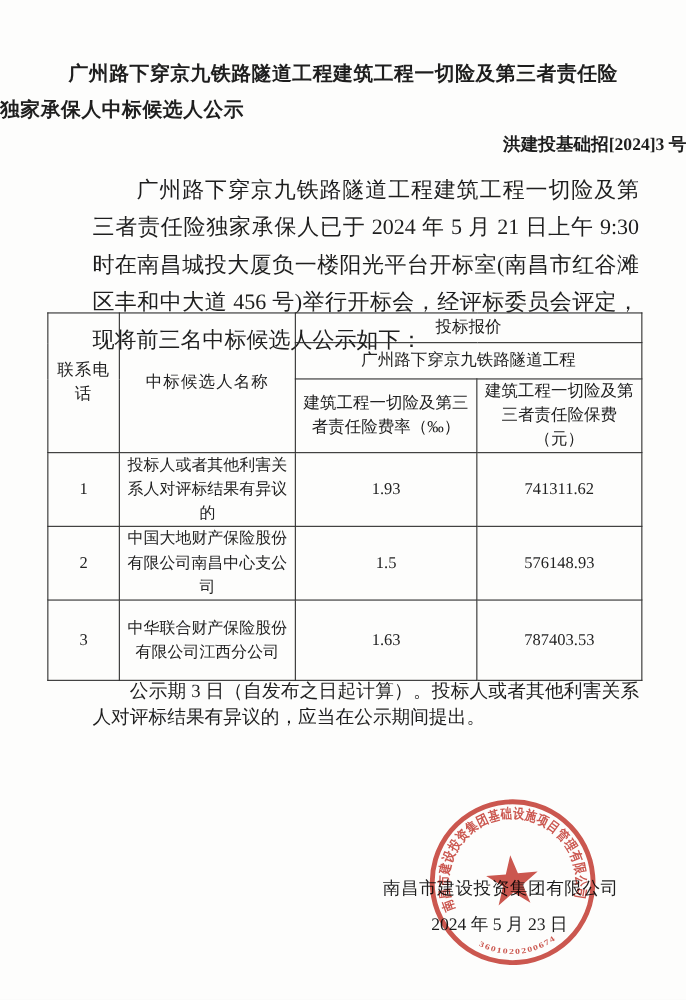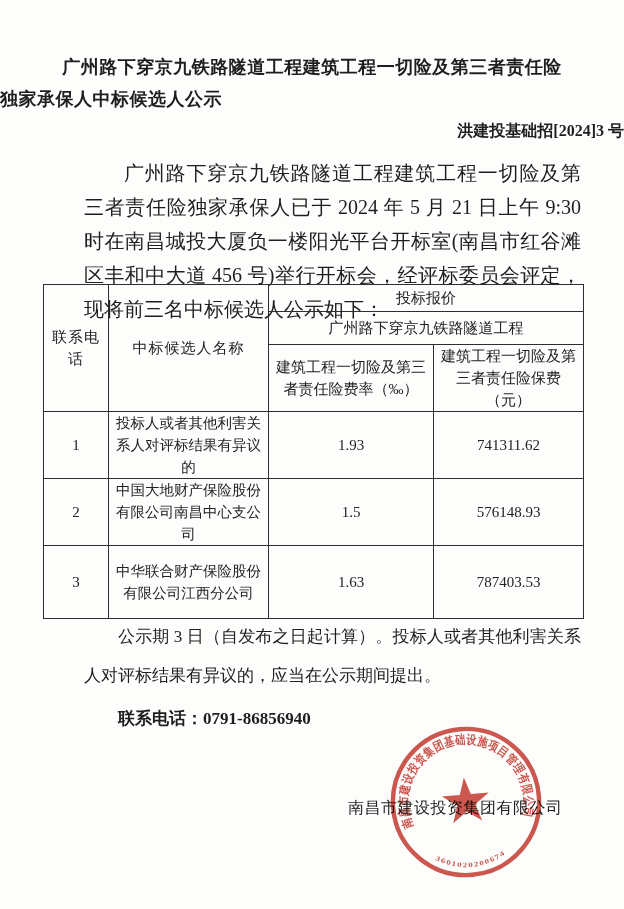--- a/index.html
+++ b/index.html
@@ -46,21 +46,21 @@
   tr.hrow-group th { height: 27px; }
   tr.hrow-project th { height: 33px; }
   tr.hrow-sub th { height: 44px; }
   tr.drow-1 td { height: 58px; }
   tr.drow-2 td { height: 57px; }
   tr.drow-3 td { height: 73px; }
   th.h-rank, th.h-candidate { letter-spacing: 1px; }
   td.c-candidate { font-size: 14.5px; padding: 0 3px; }
   .notice-text {
     position: absolute; top: 617px; left: 84px; width: 497px;
-    font-size: 17px; line-height: 39px; text-align: justify;
+    font-size: 17px; line-height: 23px; text-align: justify;
     text-indent: 2em;
   }
   .supervisor-line {
     position: absolute; top: 677px; left: 84px; width: 497px;
     font-size: 17px; text-indent: 2em; font-weight: 600;
   }
   .phone-line {
     position: absolute; top: 707px; left: 84px; width: 497px;
     font-size: 17px; text-indent: 2em; font-weight: 600;
   }
@@ -131,23 +131,23 @@
       <tr class="drow-3">
         <td>3</td>
         <td class="c-candidate">中华联合财产保险股份有限公司江西分公司</td>
         <td>1.63</td>
         <td>787403.53</td>
       </tr>
     </tbody>
   </table>
 
   <div class="notice-text">公示期 3 日（自发布之日起计算）。投标人或者其他利害关系人对评标结果有异议的，应当在公示期间提出。</div>
-  <div class="phone-line">联系电话：0791-86856940</div>
 
   <div class="sig-company">南昌市建设投资集团有限公司</div>
+  <div class="sig-date">2024 年 5 月 23 日</div>
 
   <div class="seal">
     <svg viewBox="0 0 160 160" xmlns="http://www.w3.org/2000/svg">
       <defs>
         <path id="sealTopArc" d="M 24.6 100.2 A 59 59 0 1 1 135.4 100.2" fill="none"></path>
         <path id="sealBottomArc" d="M 42.1 134.1 A 66 66 0 0 0 117.9 134.1" fill="none"></path>
       </defs>
       <circle class="seal-ring" cx="80" cy="80" r="74"></circle>
       <polygon class="seal-fill" points="80,55 85.6,72.3 103.8,72.3 89.1,83.0 94.7,100.2 80,89.6 65.3,100.2 70.9,83.0 56.2,72.3 74.4,72.3"></polygon>
       <text class="seal-fill seal-arc">

